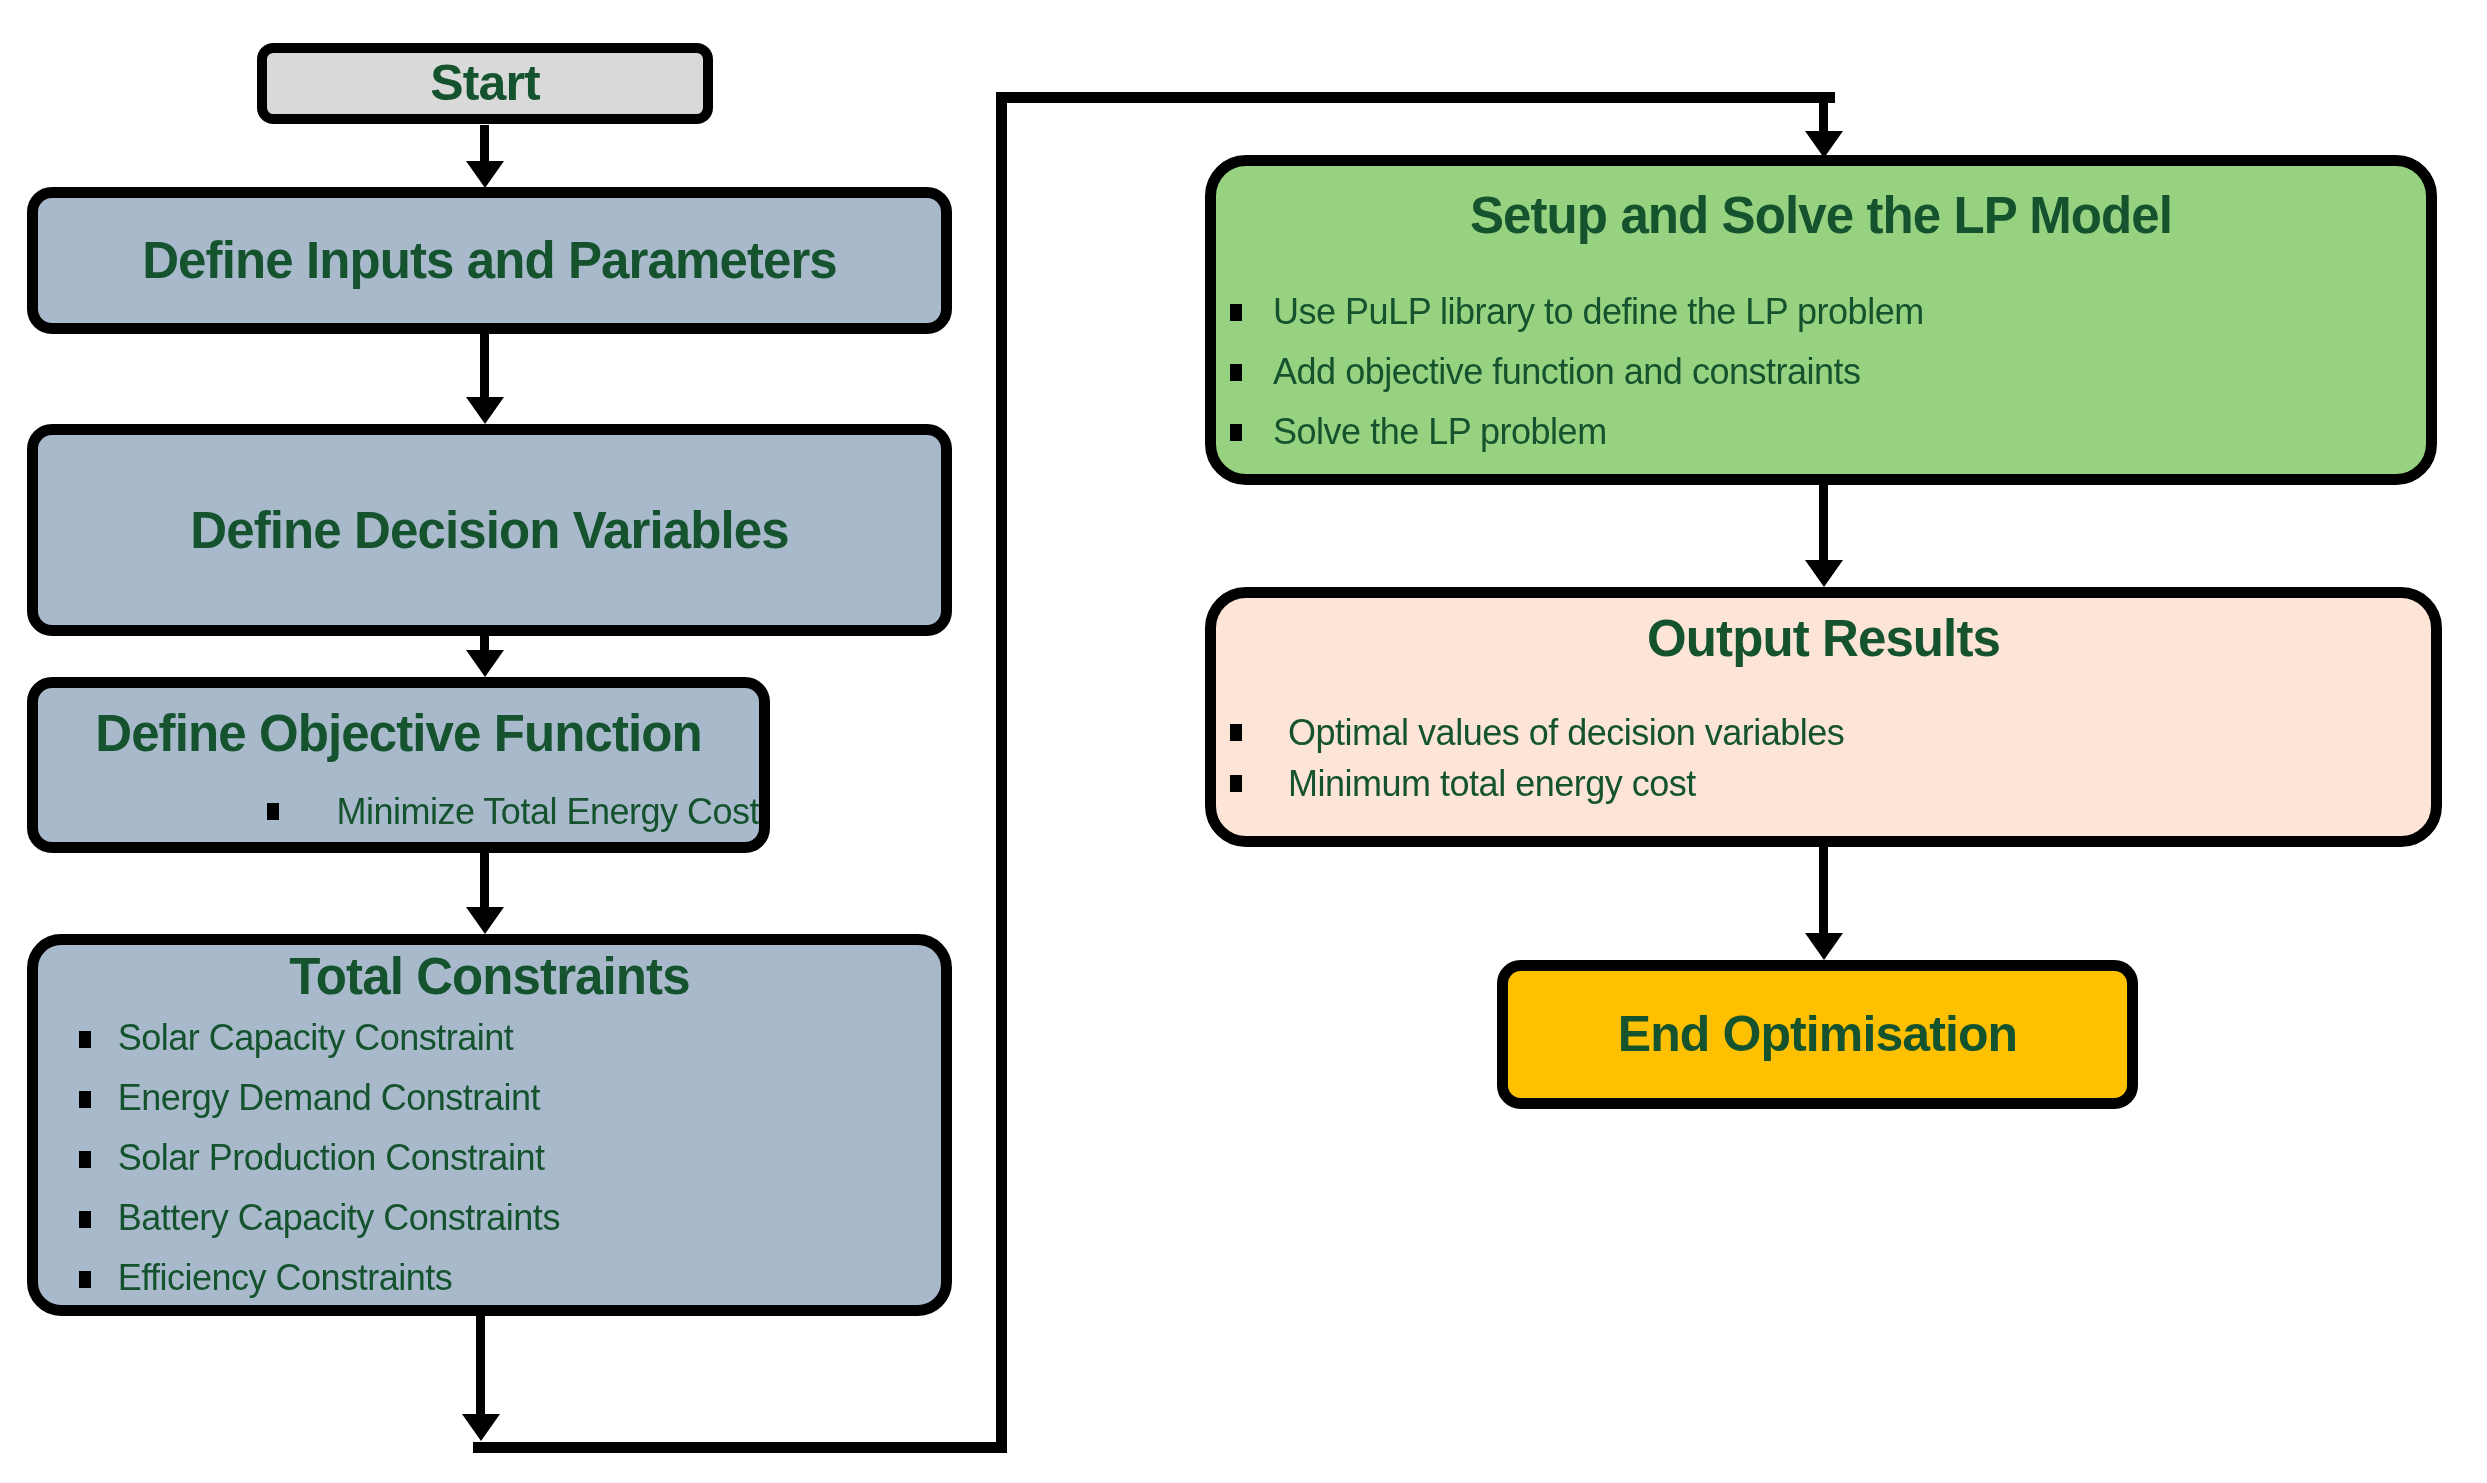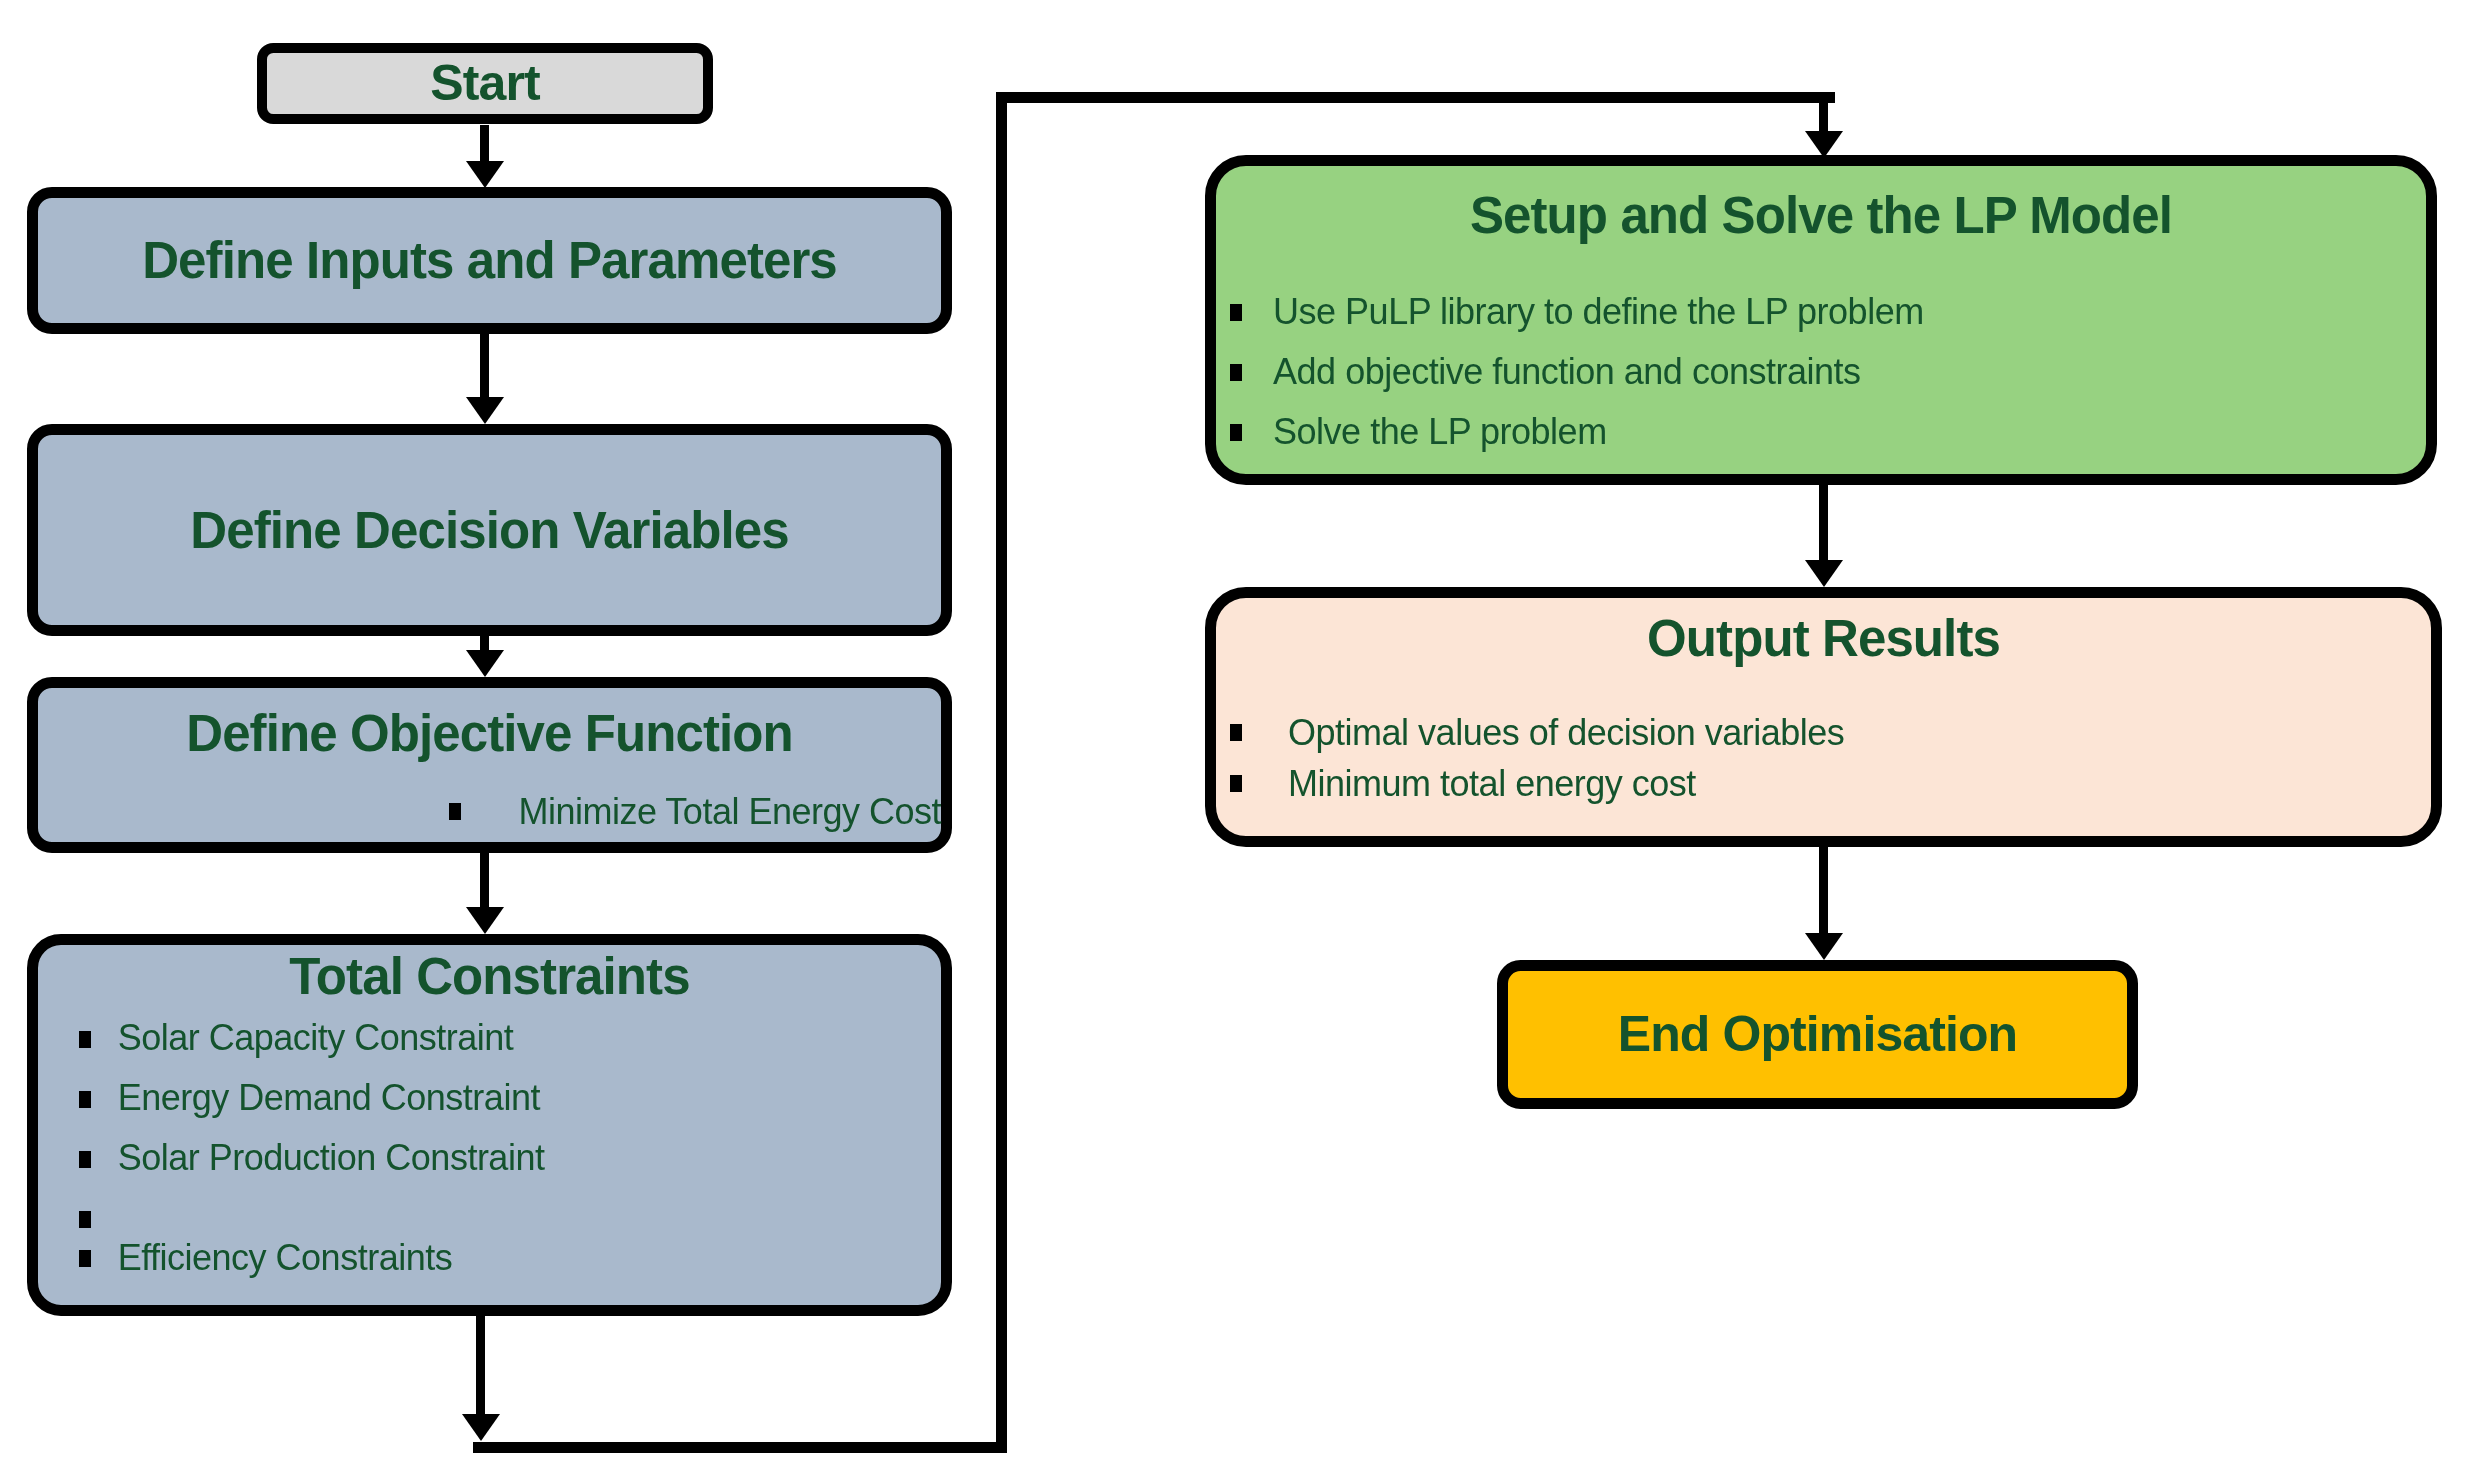--- a/index.html
+++ b/index.html
@@ -54,21 +54,21 @@
     border-left:19px solid transparent;
     border-right:19px solid transparent;
     border-top:27px solid #000;
   }
 
   
   #n-start   {left:257px; top:43px;  width:456px;  height:81px;  border-radius:16.3px; border-width:10.8px;}
   #n-start .node-title{font-size:50px;}
   #n-inputs  {left:27px;  top:187px; width:925px; height:147px; border-radius:25px;}
   #n-decision{left:27px;  top:424px; width:925px; height:212px; border-radius:25px;}
-  #n-objective{left:27px; top:677px; width:925px; height:176px; border-radius:25px; padding-top:13.5px;}
+  #n-objective{left:27px; top:677px; width:743px; height:176px; border-radius:25px; padding-top:13.5px;}
   #n-constraints{left:27px;top:934px;width:925px;height:382px; border-radius:34px;}
   #n-solve   {left:1205px;top:155px; width:1232px; height:330px; border-radius:41px; padding-top:18px;}
   #n-output  {left:1205px;top:587px; width:1237px; height:260px; border-radius:41px; padding-top:9px;}
   #n-end     {left:1497px;top:960px;width:641px;  height:149px; border-radius:23.5px;}
   #n-end .node-title{font-size:50px;}
 
   
   #n-objective .bullets{margin-top:21.7px;padding-left:29px;}
   #n-objective .bullet-row{line-height:51px;justify-content:flex-end;}
   #n-objective .bullet-text{margin-left:58px;}
@@ -153,20 +153,21 @@
       <div class="bullet-row">
         <span class="bullet-marker"></span>
         <span class="bullet-text">Energy Demand Constraint</span>
       </div>
       <div class="bullet-row">
         <span class="bullet-marker"></span>
         <span class="bullet-text">Solar Production Constraint</span>
       </div>
       <div class="bullet-row">
         <span class="bullet-marker"></span>
+        <span class="bullet-text">Battery Capacity Constraints</span>
       </div>
       <div class="bullet-row">
         <span class="bullet-marker"></span>
         <span class="bullet-text">Efficiency Constraints</span>
       </div>
     </div>
   </div>
 
   <div class="node" id="n-solve" style="background-color: rgb(151, 210, 129);">
     <div class="node-title">Setup and Solve the LP Model</div>

